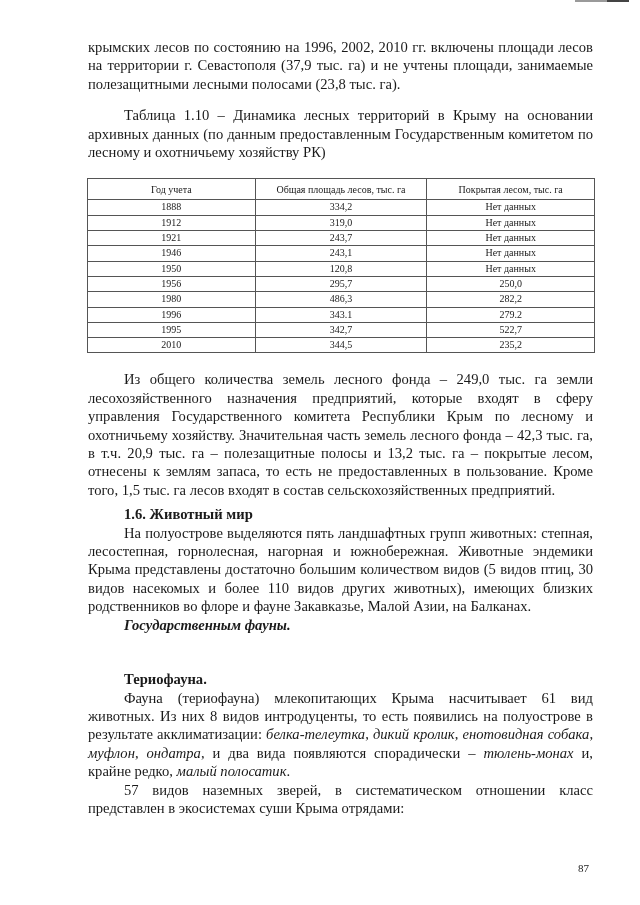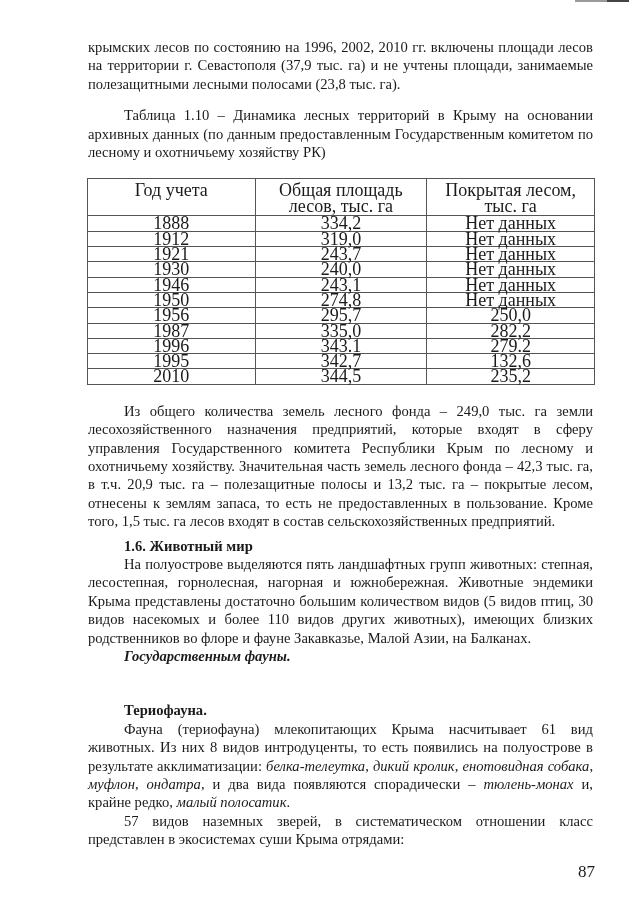--- a/index.html
+++ b/index.html
@@ -4,30 +4,30 @@
 <style>
   html, body { margin: 0; padding: 0; background: #ffffff; }
   body { width: 640px; height: 905px; position: relative; overflow: hidden;
          font-family: "Liberation Serif", "DejaVu Serif", serif; color: #1a1a1a; }
   .scan-mark { position: absolute; top: 0; left: 575px; width: 54px; height: 2px;
                background: linear-gradient(to right, #9a9a9a 0 60%, #444 60% 100%); }
   .page { position: absolute; left: 88px; top: 38px; width: 505px; font-size: 14.6px; line-height: 18.4px; }
   p { margin: 0; text-align: justify; }
   .indent { text-indent: 36px; }
   .caption { margin-top: 13px; }
-  table { border-collapse: collapse; margin-top: 17px; margin-left: -1px; width: 508px; font-size: 18px; line-height: 14.3px; }
+  table { border-collapse: collapse; margin-top: 17px; margin-left: -1px; width: 508px; font-size: 10px; line-height: 14.3px; }
   td, th { border: 1px solid #555; padding: 0 4px; text-align: center; font-weight: normal; vertical-align: top; }
   th { padding-top: 3px; padding-bottom: 1px; line-height: 16px; }
   col.c1 { width: 168px; } col.c2 { width: 172px; } col.c3 { width: 168px; }
   .para2 { margin-top: 17px; }
   .section-title { font-weight: bold; margin-top: 6px; padding-left: 36px; }
   .bi { font-weight: bold; font-style: italic; padding-left: 36px; }
   .b { font-weight: bold; padding-left: 36px; margin-top: 36px; }
   i { font-style: italic; }
-  .page-num { position: absolute; left: 578px; top: 862px; font-size: 17px; }
+  .page-num { position: absolute; left: 578px; top: 862px; font-size: 11px; }
 </style>
 </head>
 <body>
 
 <div class="scan-mark"></div>
 
 <div class="page">
   <p>крымских лесов по состоянию на 1996, 2002, 2010 гг. включены площади лесов на территории г. Севастополя (37,9 тыс. га) и не учтены площади, занимаемые полезащитными лесными полосами (23,8 тыс. га).</p>
 
   <p class="indent caption">Таблица 1.10 – Динамика лесных территорий в Крыму на основании архивных данных (по данным предоставленным Государственным комитетом по лесному и охотничьему хозяйству РК)</p>
@@ -55,53 +55,48 @@
           <td>1912</td>
           <td>319,0</td>
           <td>Нет данных</td>
         </tr>
         <tr>
           <td>1921</td>
           <td>243,7</td>
           <td>Нет данных</td>
         </tr>
         <tr>
-          <td>1930</td>
-          <td>240,0</td>
-          <td>Нет данных</td>
-        </tr>
-        <tr>
           <td>1946</td>
           <td>243,1</td>
           <td>Нет данных</td>
         </tr>
         <tr>
           <td>1950</td>
-          <td>274,8</td>
+          <td>120,8</td>
           <td>Нет данных</td>
         </tr>
         <tr>
           <td>1956</td>
           <td>295,7</td>
           <td>250,0</td>
         </tr>
         <tr>
-          <td>1987</td>
-          <td>335,0</td>
+          <td>1980</td>
+          <td>486,3</td>
           <td>282,2</td>
         </tr>
         <tr>
           <td>1996</td>
           <td>343.1</td>
           <td>279.2</td>
         </tr>
         <tr>
           <td>1995</td>
           <td>342,7</td>
-          <td>132,6</td>
+          <td>522,7</td>
         </tr>
         <tr>
           <td>2010</td>
           <td>344,5</td>
           <td>235,2</td>
         </tr>
       </tbody>
   </table>
 
   <p class="indent para2">Из общего количества земель лесного фонда – 249,0 тыс. га земли лесохозяйственного назначения предприятий, которые входят в сферу управления Государственного комитета Республики Крым по лесному и охотничьему хозяйству. Значительная часть земель лесного фонда – 42,3 тыс. га, в т.ч. 20,9 тыс. га – полезащитные полосы и 13,2 тыс. га – покрытые лесом, отнесены к землям запаса, то есть не предоставленных в пользование. Кроме того, 1,5 тыс. га лесов входят в состав сельскохозяйственных предприятий.</p>

